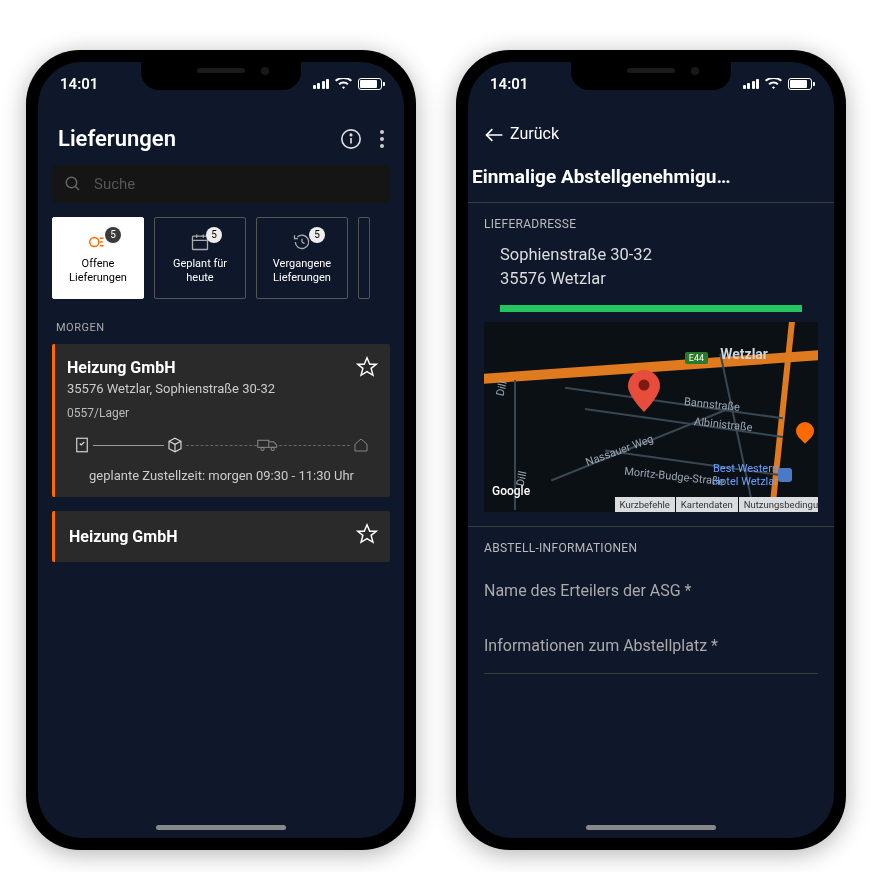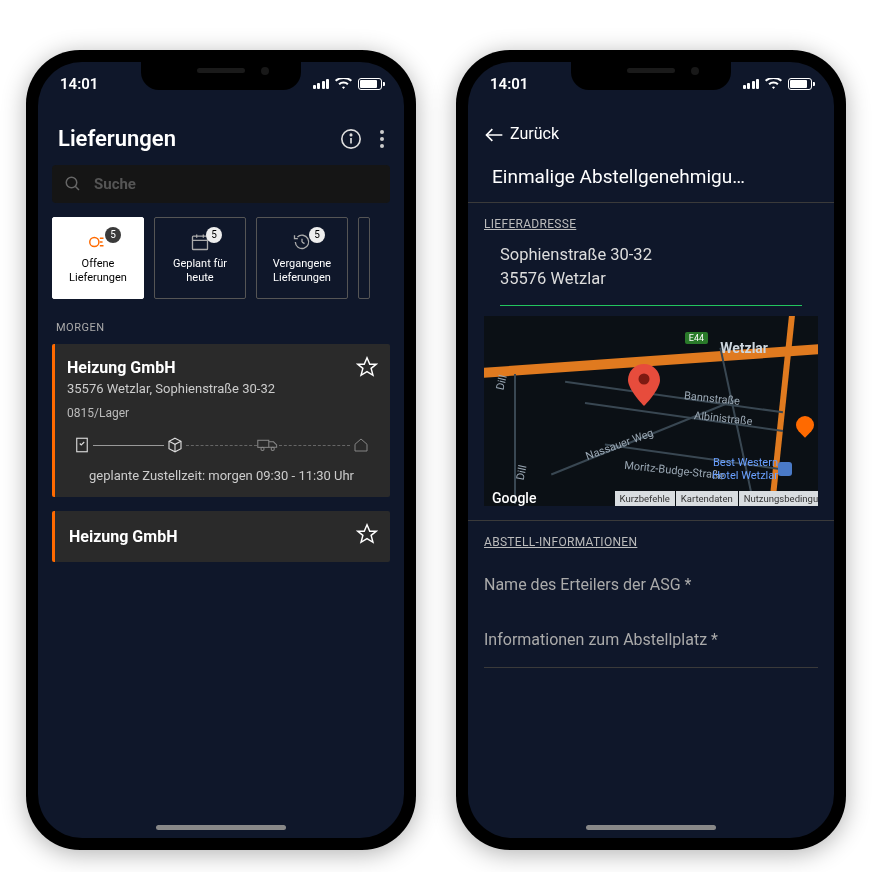--- a/index.html
+++ b/index.html
@@ -102,21 +102,20 @@
   .searchbar {
     margin: 0 14px 14px;
     background: #151515;
     border-radius: 4px;
     padding: 10px 12px;
     display: flex;
     gap: 12px;
     align-items: flex-end;
     color: #555;
     font-size: 15px;
-    font-weight: bold;
   }
 
   .tabs {
     display: flex;
     gap: 10px;
     padding: 0 14px 14px;
     overflow: hidden;
   }
   .tab {
     flex: 0 0 92px;
@@ -179,39 +178,38 @@
   .card.slim { padding:16px 14px; }
   .card.slim h3 { margin:0; }
 
   
   .back-row {
     display:flex; align-items:flex-end; gap:6px;
     padding: 18px 16px 14px;
     font-size: 16px;
   }
   .title-row {
-    padding: 8px 24px 14px;
+    padding: 8px 4px 14px;
     font-size: 19px;
-    font-weight: 400;
+    font-weight: 700;
     white-space: nowrap;
     overflow: hidden;
     text-overflow: ellipsis;
   }
   .divider { height:1px; background:#3a3a3a; margin: 0 0; }
   .sec-head {
     font-size: 12px; color:#bbb; letter-spacing:0.3px;
     padding: 14px 16px 8px;
-    text-decoration: underline;
   }
   .addr-block {
     padding: 4px 16px 14px;
     font-size: 16.5px;
     line-height: 1.45;
     color:#ddd;
-    border-bottom:1px solid #22c55e;
+    border-bottom:7px solid #22c55e;
     margin: 0 16px 0;
     padding-left:0; padding-right:0;
   }
   .addr-wrap { padding: 0 16px; }
 
   .map {
     margin: 10px 16px 14px;
     height: 190px;
     background: #0b1015;
     position: relative;
@@ -235,29 +233,29 @@
   }
   .map .lbl { position:absolute; font-size:11px; color:#9aa7b3; white-space:nowrap;}
   .map .lbl.city { font-size:14px; color:#cdd6de; right:50px; top:24px;font-weight:bold;}
   .map .lbl.bann { top:76px; left:200px; transform:rotate(6deg);}
   .map .lbl.alb { top:96px; left:210px; transform:rotate(6deg);}
   .map .lbl.nas { top:122px; left:100px; transform:rotate(-20deg);}
   .map .lbl.mor { top:148px; left:140px; transform:rotate(6deg);}
   .map .lbl.dill1 { top:60px; left:10px; transform:rotate(-76deg);}
   .map .lbl.dill2 { top:150px; left:30px; transform:rotate(-78deg);}
   .map .badge-e44 {
-    position:absolute; top:16px; right:110px; background:#2a7a2a; color:#fff;
+    position:absolute; top:30px; right:110px; background:#2a7a2a; color:#fff;
     font-size:9px; padding:1px 4px; border-radius:2px;
   }
   .map .hotel {
     position:absolute; bottom:24px; right:40px; font-size:11px; color:#6aa0ff; text-align:right;
   }
   .map .hotel-icon { position:absolute; bottom:30px; right:26px; width:14px;height:14px; background:#4a7ac7; border-radius:3px;}
   .map .poi { position:absolute; bottom:72px; right:4px; width:18px;height:18px;background:#ff6a00;border-radius:50% 50% 50% 0; transform:rotate(-45deg);}
-  .map .google { position:absolute; bottom:0; left:8px; font-size:14px; color:#fff; font-weight:500;}
+  .map .google { position:absolute; bottom:14px; left:8px; font-size:12px; color:#fff; font-weight:500;}
   .map .attrib {
     position:absolute; bottom:0; right:-26px; display:flex; font-size:9.5px;
   }
   .map .attrib span { background:#d9dde0; color:#333; padding:2px 5px; margin-left:1px;}
 
   .input-row {
     margin: 0 16px;
     padding: 18px 0;
     font-size: 16px;
     color:#aaa;
@@ -364,21 +362,21 @@
     <div class="section-label">MORGEN</div>
 
     <div class="card">
       <span class="star">
         <svg width="22" height="22" viewBox="0 0 24 24" fill="none" stroke="#fff" stroke-width="1.6">
             <polygon points="12,2 15,9 22,9 16.5,13.5 18.5,21 12,17 5.5,21 7.5,13.5 2,9 9,9"></polygon>
           </svg>
       </span>
       <h3>Heizung GmbH</h3>
       <div class="addr">35576 Wetzlar, Sophienstraße 30-32</div>
-      <div class="ref">0815/Lager</div>
+      <div class="ref">0557/Lager</div>
       <div class="progress">
         <span class="node">
             <svg width="18" height="18" viewBox="0 0 24 24" fill="none" stroke="#ddd" stroke-width="1.5">
               <rect x="5" y="3" width="14" height="18"></rect>
               <polyline points="9,10 11,12 15,8"></polyline>
             </svg>
           </span>
         <span class="line"></span>
         <span class="node">
             <svg width="18" height="18" viewBox="0 0 24 24" fill="none" stroke="#ddd" stroke-width="1.5">

